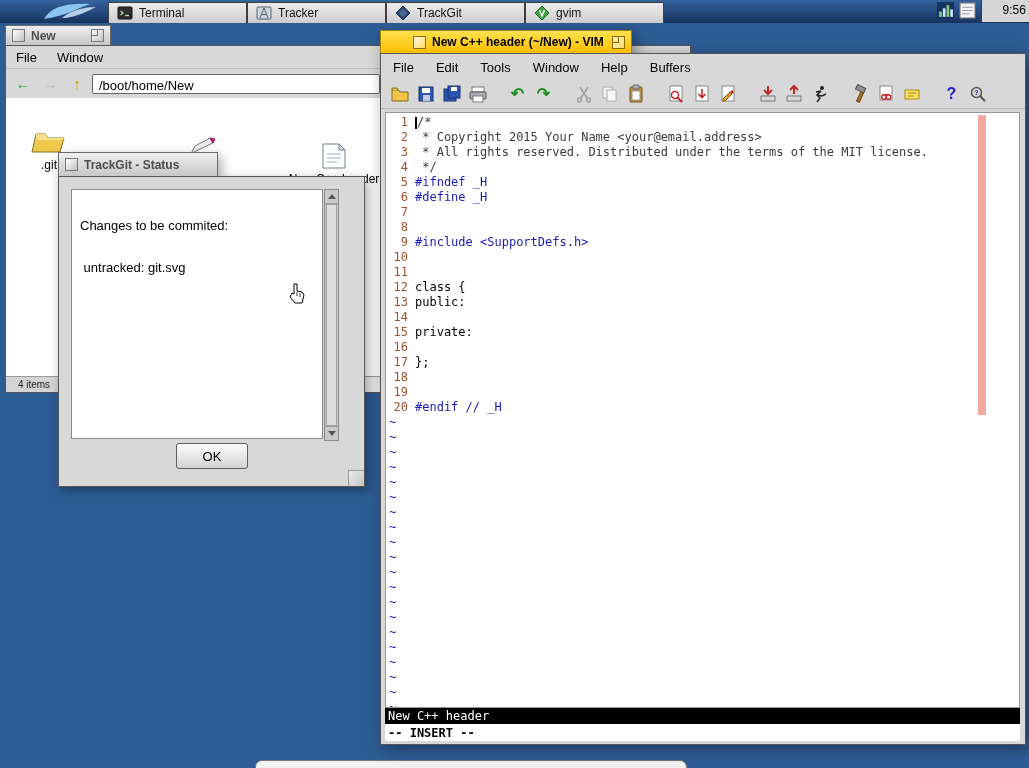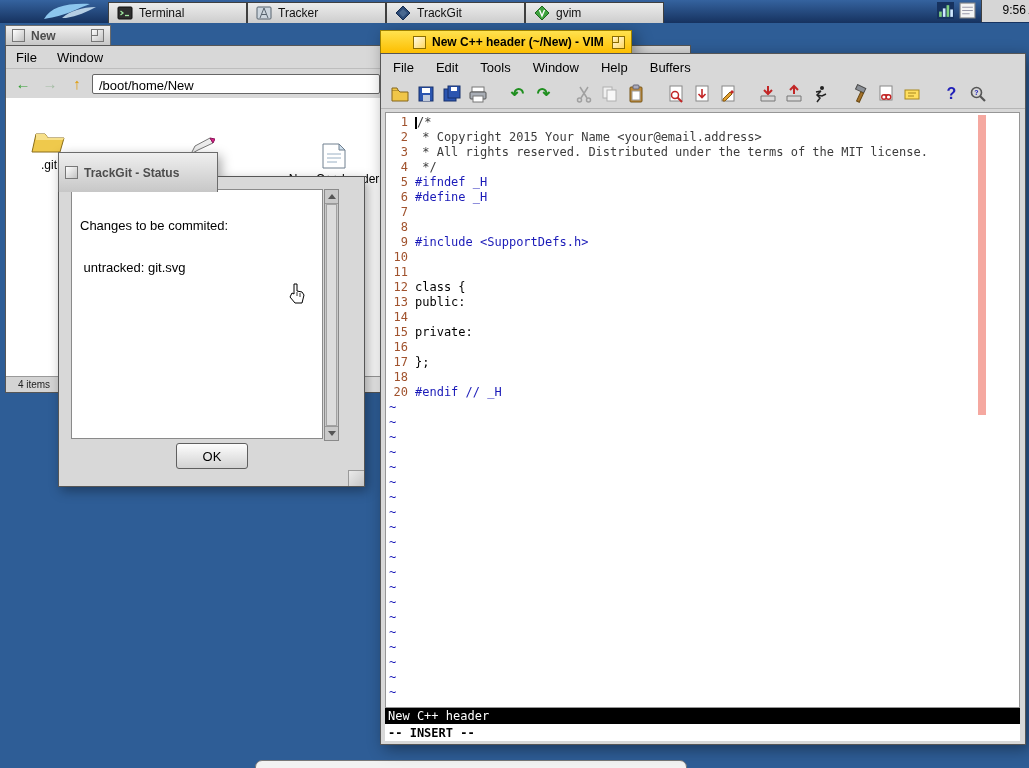--- a/index.html
+++ b/index.html
@@ -60,21 +60,21 @@
   #item-header{left:280px;top:44px;width:96px;}
   .fitem-label{font-size:12px;margin-top:2px;color:#000;white-space:nowrap;}
   #tracker-status{position:absolute;left:0;right:0;bottom:0;height:15px;background:#ececec;
     border-top:1px solid #9a9a9a;display:flex;}
   #count-view{width:56px;background:#d4d4d4;border-right:4px solid #14532d;font-size:10px;
     display:flex;align-items:center;justify-content:center;color:#222;}
 
   
   #trackgit-win{position:absolute;left:58px;top:152px;width:312px;height:340px;z-index:20;
     filter:drop-shadow(3px 4px 6px rgba(0,0,0,0.35));}
-  #trackgit-tab{left:0;top:0;width:160px;height:40px;}
+  #trackgit-tab{left:0;top:0;width:160px;height:24px;}
   #trackgit-body{left:0;top:24px;width:307px;height:311px;}
   #tg-list{position:absolute;left:12px;top:12px;width:252px;height:250px;background:#fff;
     border:1px solid #8a8a8a;font-size:13px;overflow:hidden;padding-top:4px;box-sizing:border-box;}
   .tg-row{height:21px;display:flex;align-items:center;padding-left:8px;white-space:pre;color:#000;}
   .tg-row.selected{background:var(--selection,#bdbdbd);}
   #tg-scroll{position:absolute;left:265px;top:12px;width:15px;height:252px;background:#c9c9c9;
     border:1px solid #8a8a8a;box-sizing:border-box;}
   .sb-arrow{position:absolute;left:0;right:0;height:13px;display:flex;align-items:center;justify-content:center;}
   .sb-up{top:0;border-bottom:1px solid #9a9a9a;}
   .sb-down{bottom:0;border-top:1px solid #9a9a9a;}
@@ -436,20 +436,24 @@
             </div>
             <div class="ed-row">
               <span class="ed-num">17</span>
               <span class="ed-txt code">};</span>
             </div>
             <div class="ed-row">
               <span class="ed-num">18</span>
               <span class="ed-txt code"></span>
             </div>
             <div class="ed-row">
+              <span class="ed-num">19</span>
+              <span class="ed-txt code"></span>
+            </div>
+            <div class="ed-row">
               <span class="ed-num">20</span>
               <span class="ed-txt preproc">#endif // _H</span>
             </div>
             <div class="ed-row">
               <span class="ed-tilde">~</span>
             </div>
             <div class="ed-row">
               <span class="ed-tilde">~</span>
             </div>
             <div class="ed-row">

